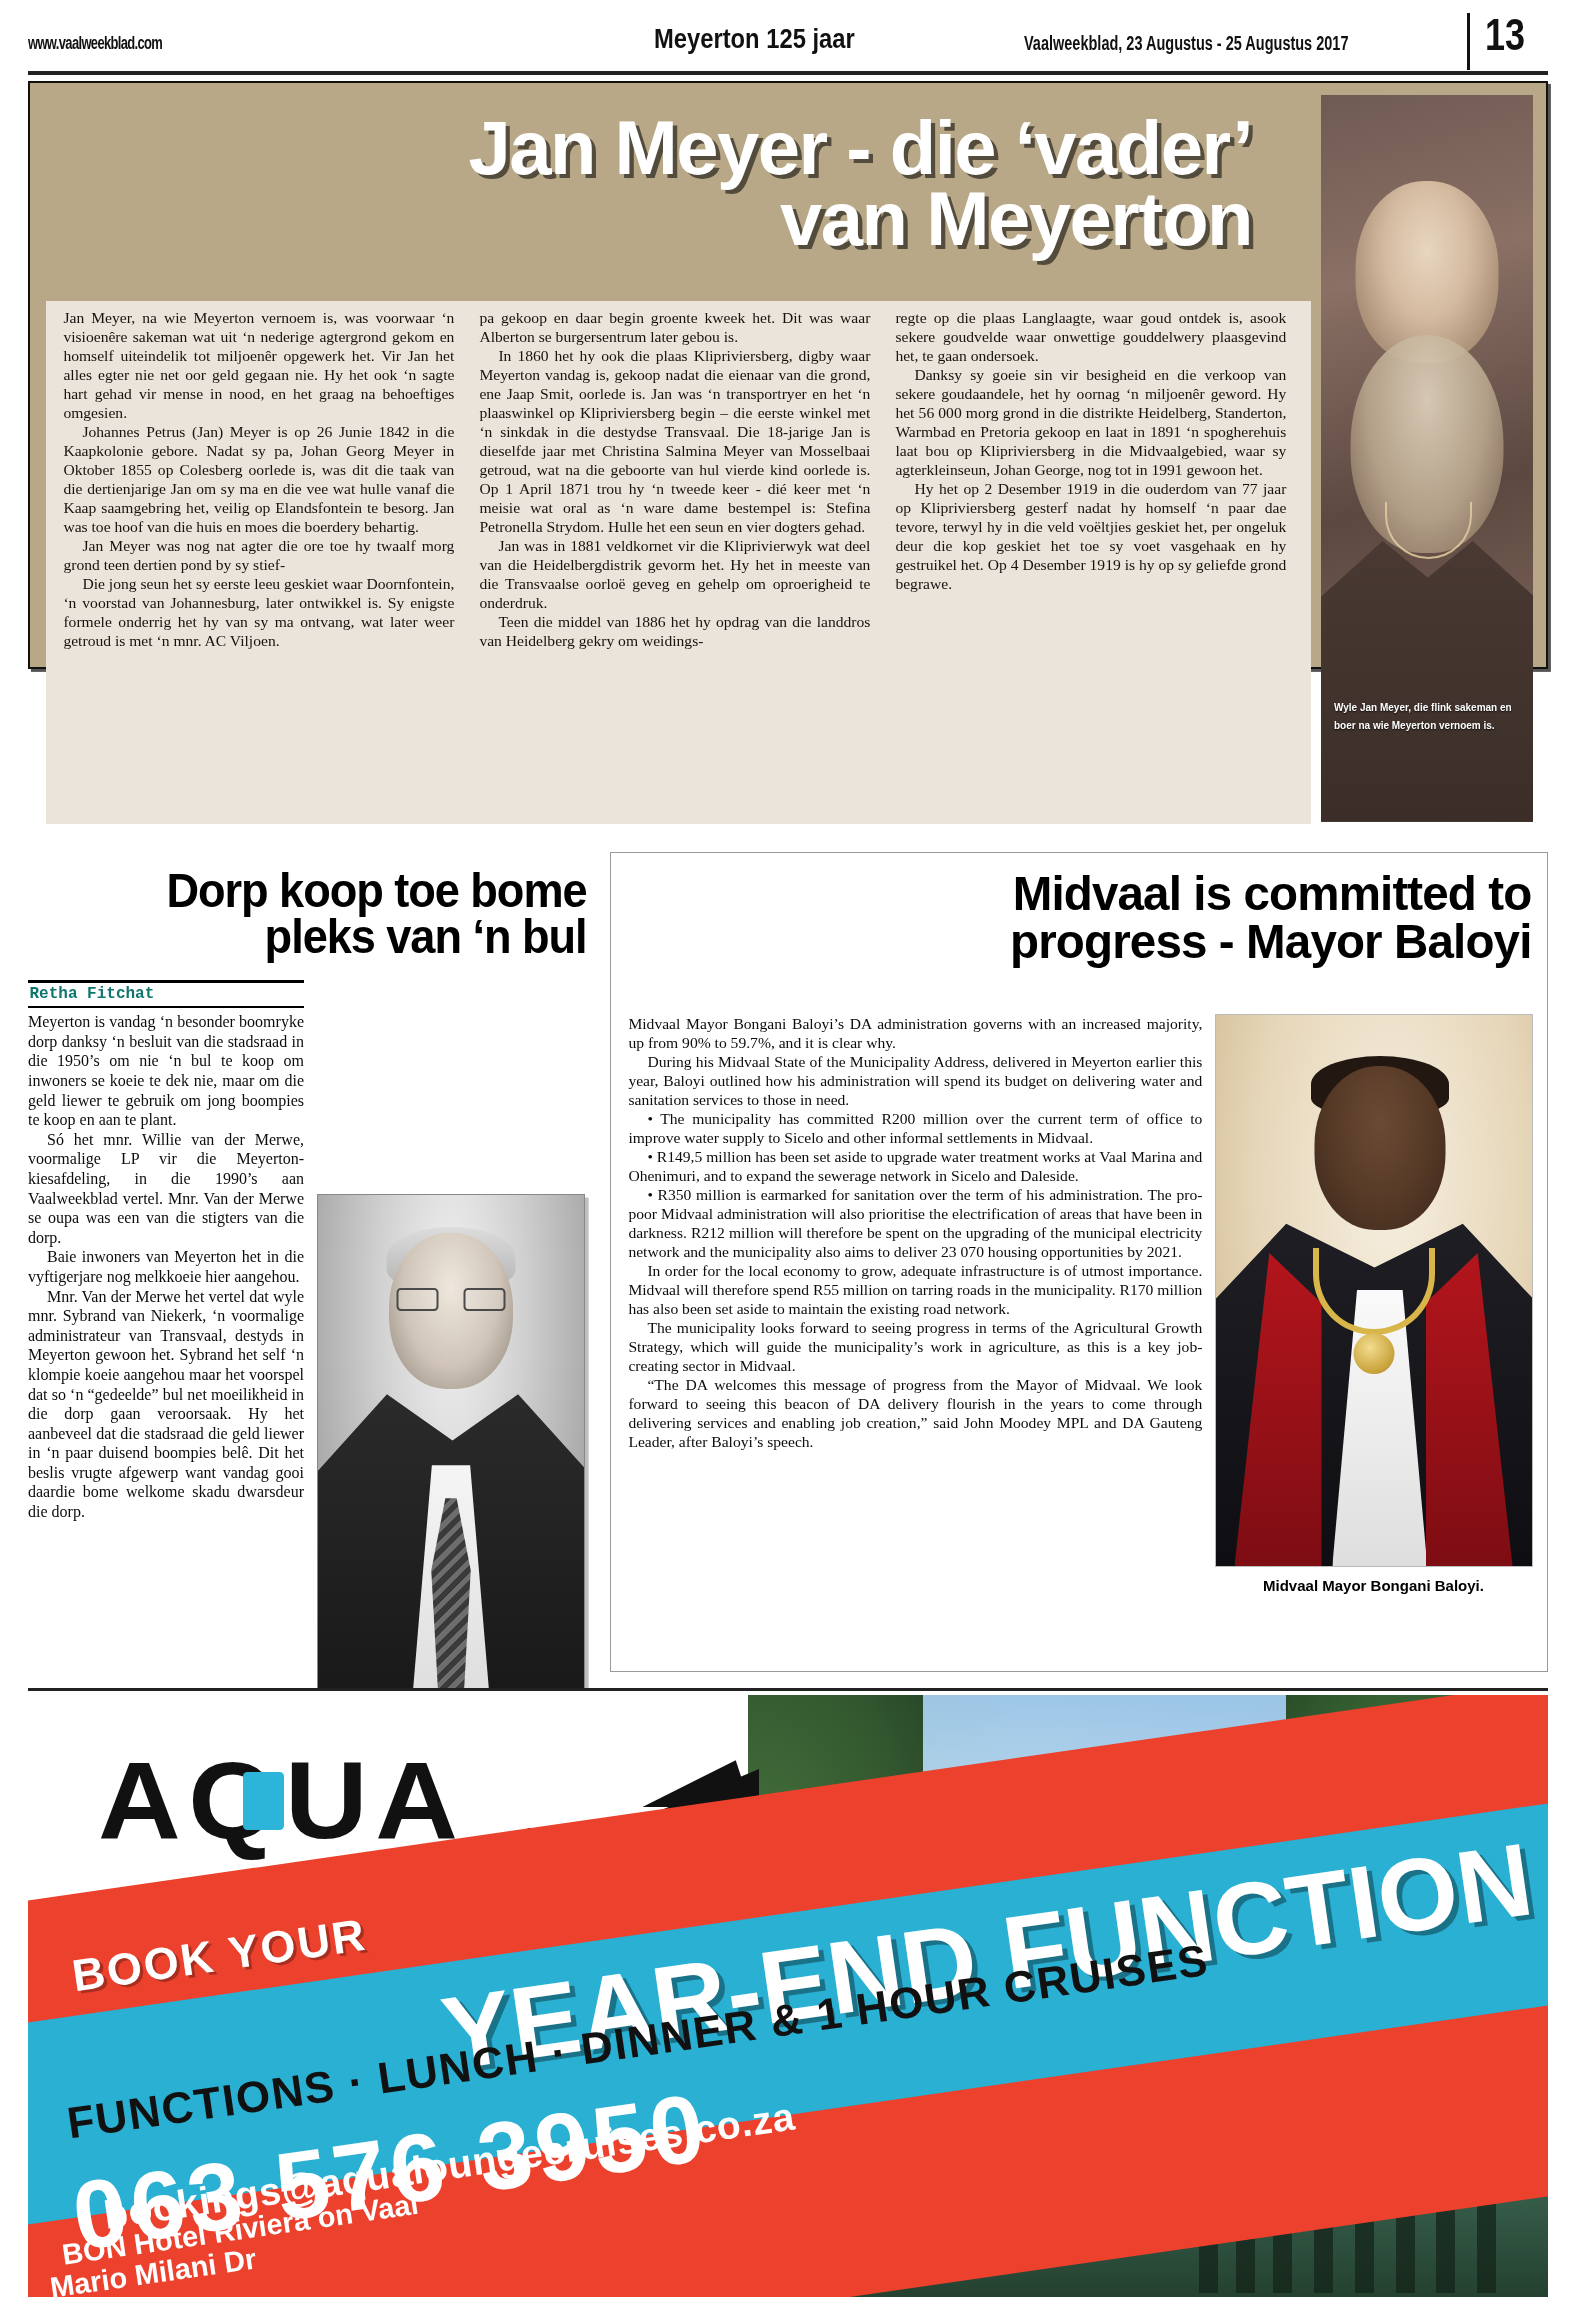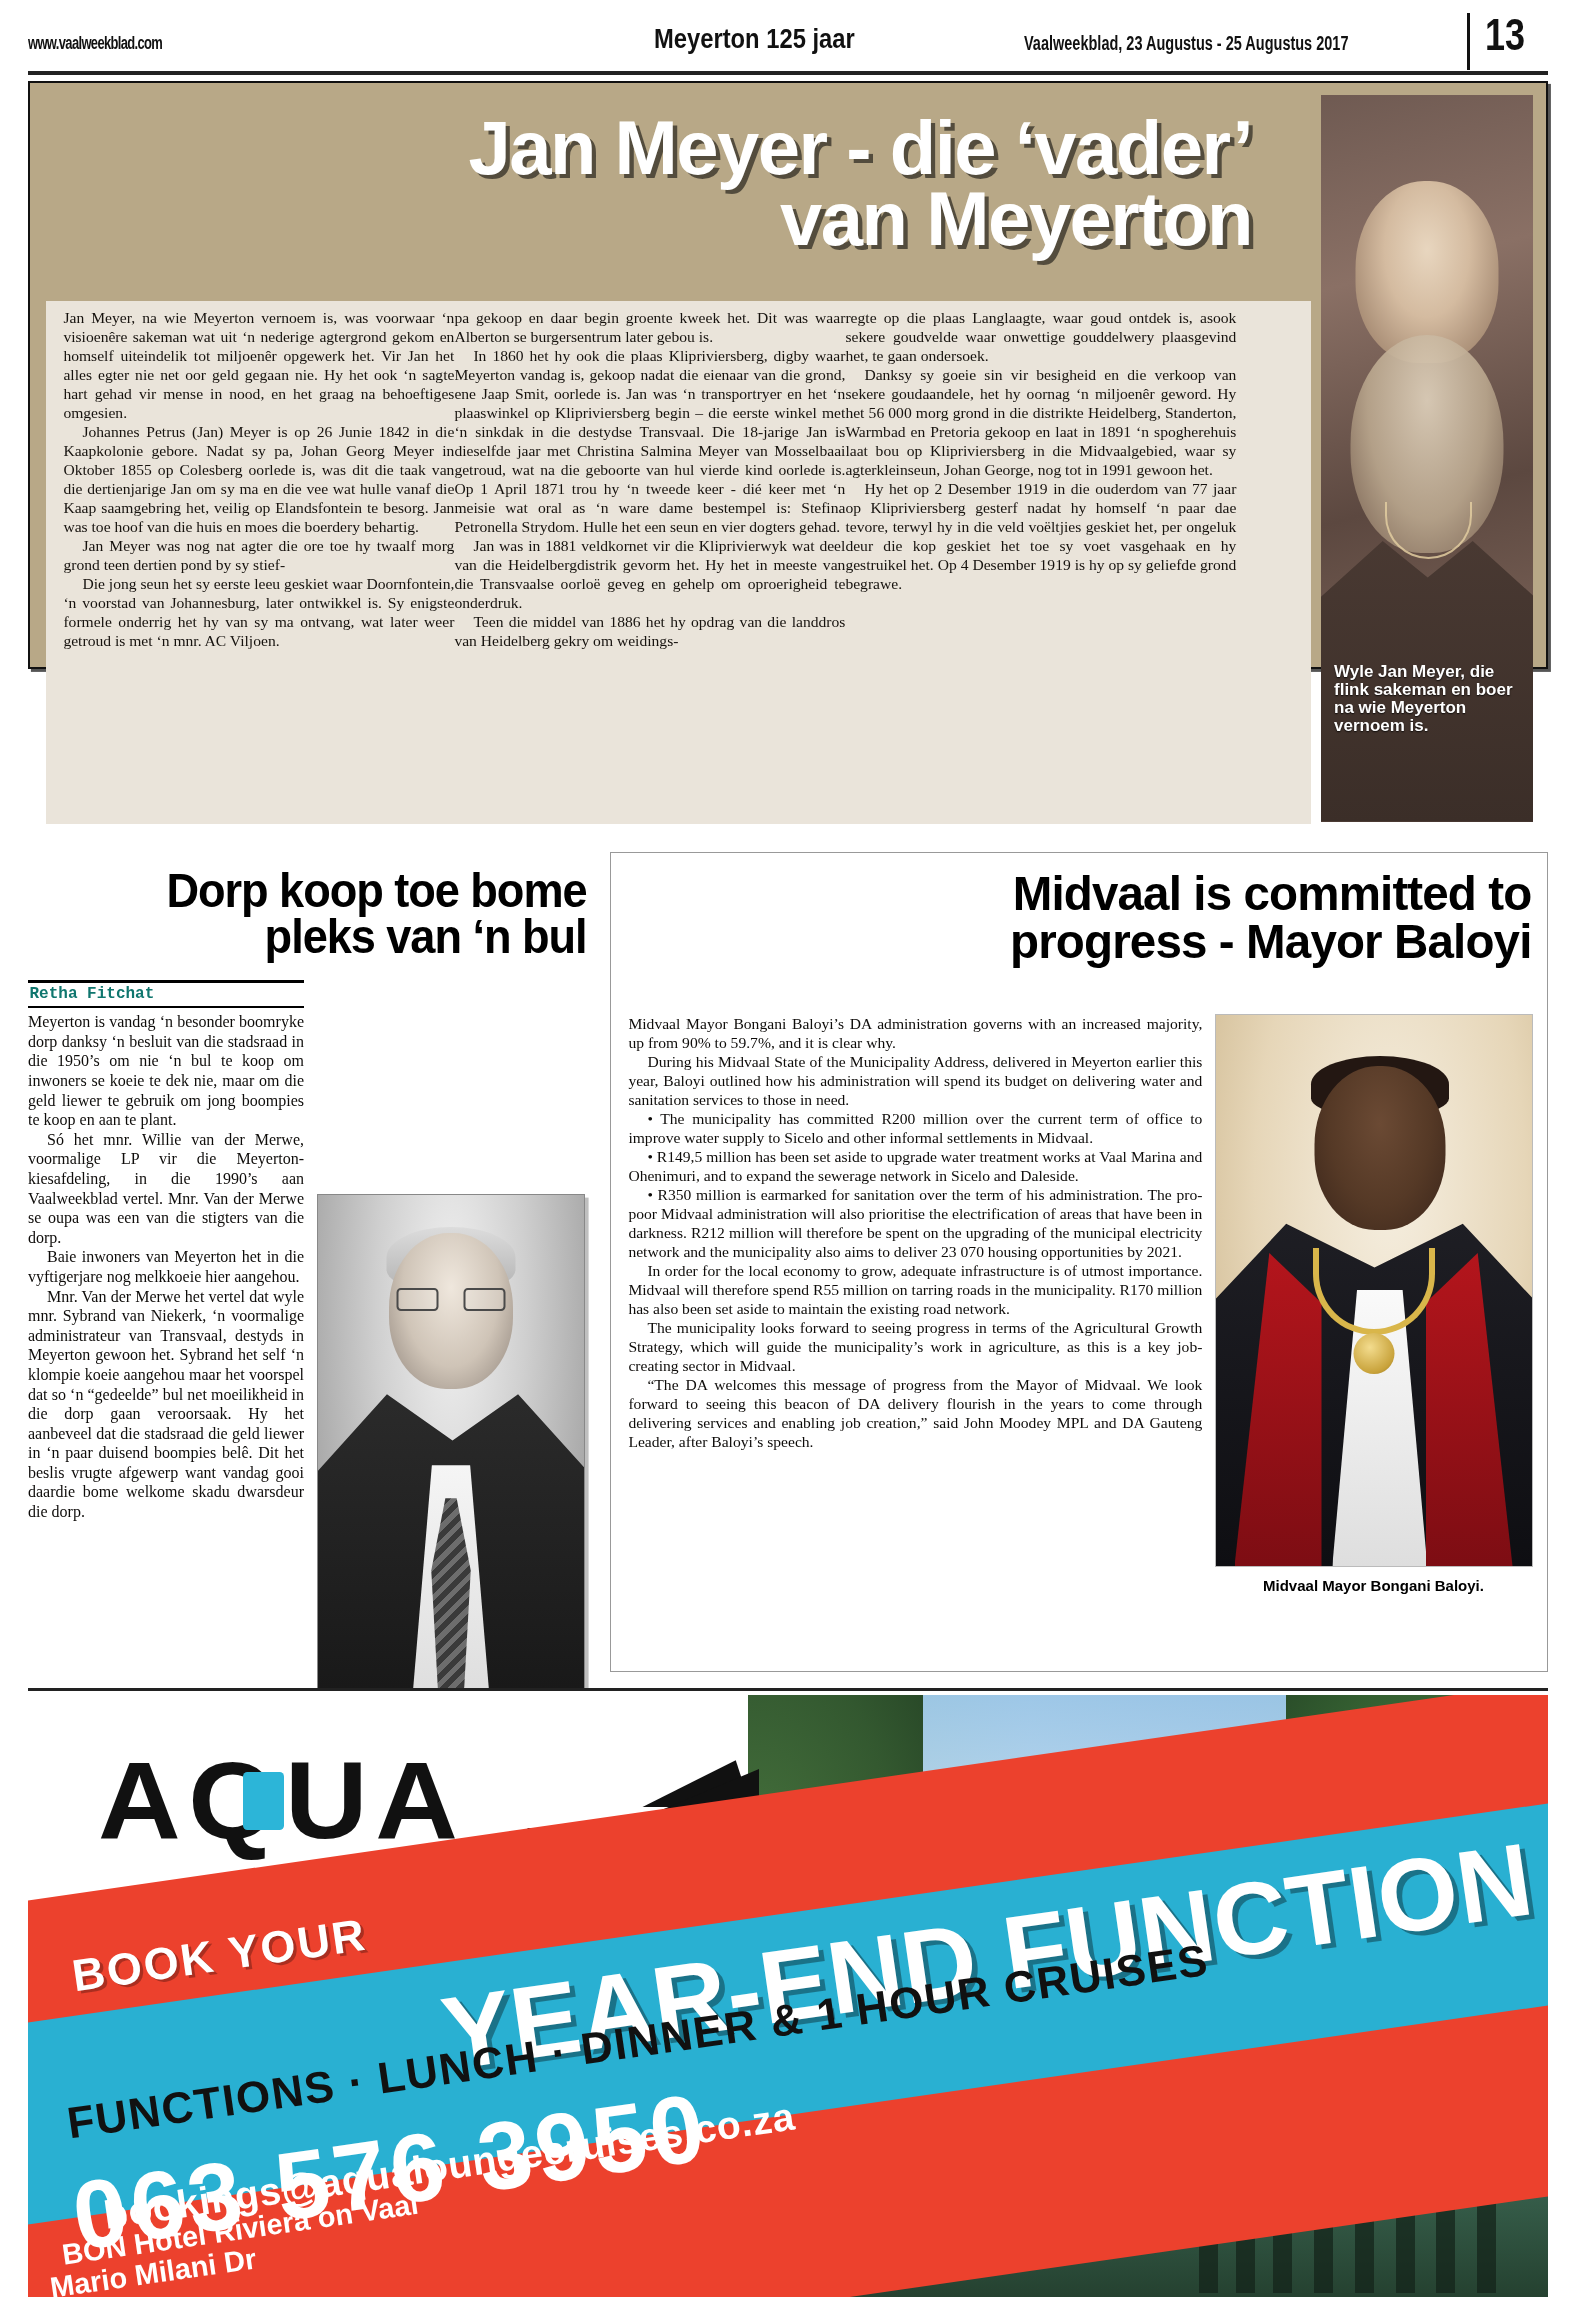--- a/index.html
+++ b/index.html
@@ -59,21 +59,21 @@
     letter-spacing:-1.5px;
   }
   .feat-headline .l2 { display:block; }
 
   
   .feat-body {
     position:absolute; left:16px; top:218px; width:1265px; height:523px;
     background:#eae4da;
     padding:7.3px 0 0 0;
   }
-  .feat-cols { display:flex; padding:0 17.4px; }
+  .feat-cols { display:flex; gap:25px; padding:0 17.4px; }
   .feat-col { width:391px; }
   .feat-col p {
     font-family:"Liberation Serif", serif;
     font-size:15.6px; line-height:19px;
     text-align:justify;
     color:#16120e;
     hyphens:auto;
   }
   .feat-col p + p { text-indent:19px; }
 
@@ -100,21 +100,21 @@
     clip-path: polygon(0% 28%, 30% 8%, 50% 20%, 70% 8%, 100% 28%, 100% 100%, 0% 100%);
   }
   .feat-photo .chain {
     position:absolute; left:64px; top:407px; width:87px; height:57px;
     border:2.9px solid rgba(226,205,160,.85); border-top:none;
     border-radius: 0 0 51px 51px;
   }
   .feat-caption {
     position:absolute; left:13px; right:10.2px; bottom:87px;
     font-family:"Liberation Sans", sans-serif;
-    font-weight:bold; font-size:17px; line-height:18px; color:#ffffff;
+    font-weight:bold; font-size:10px; line-height:18px; color:#ffffff;
     text-shadow:0 0.7px 1.5px rgba(0,0,0,.8);
   }
 
   
   .midrow { position:absolute; left:28px; top:852px; width:1520px; height:820px; }
   .mid-left { position:absolute; left:0; top:0; width:564px; height:820px; }
   .mid-right {
     position:absolute; left:582px; top:0; width:938px; height:820px;
     border:1.5px solid #999;
     background:#fff;

